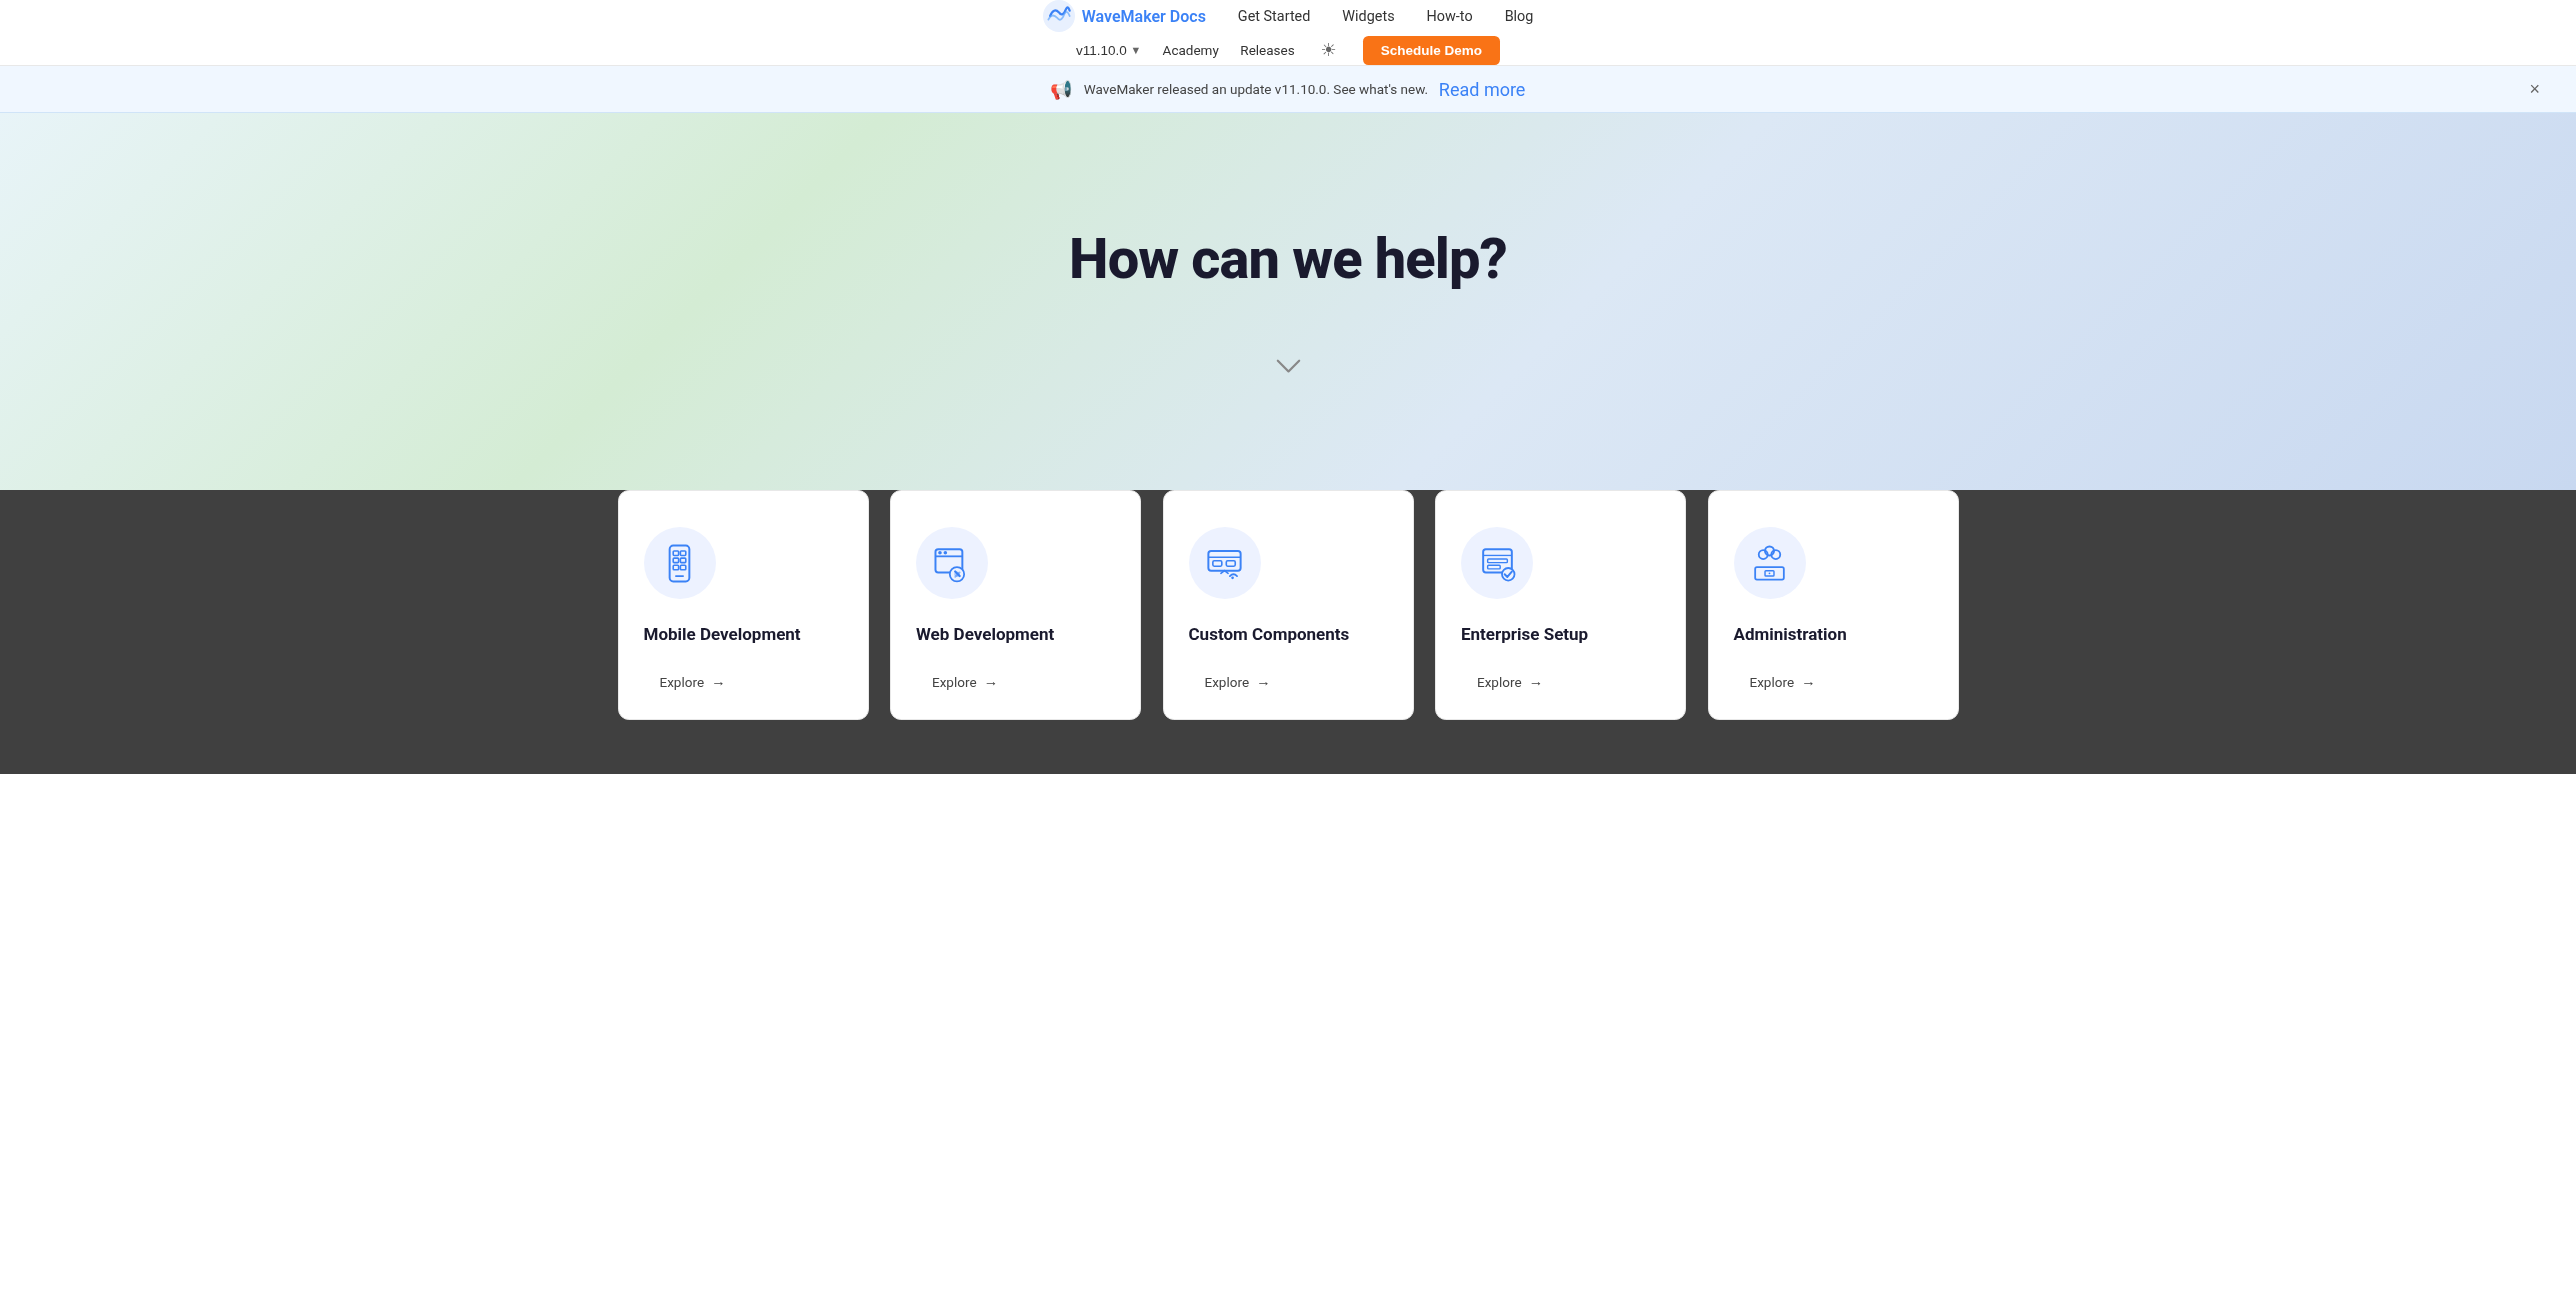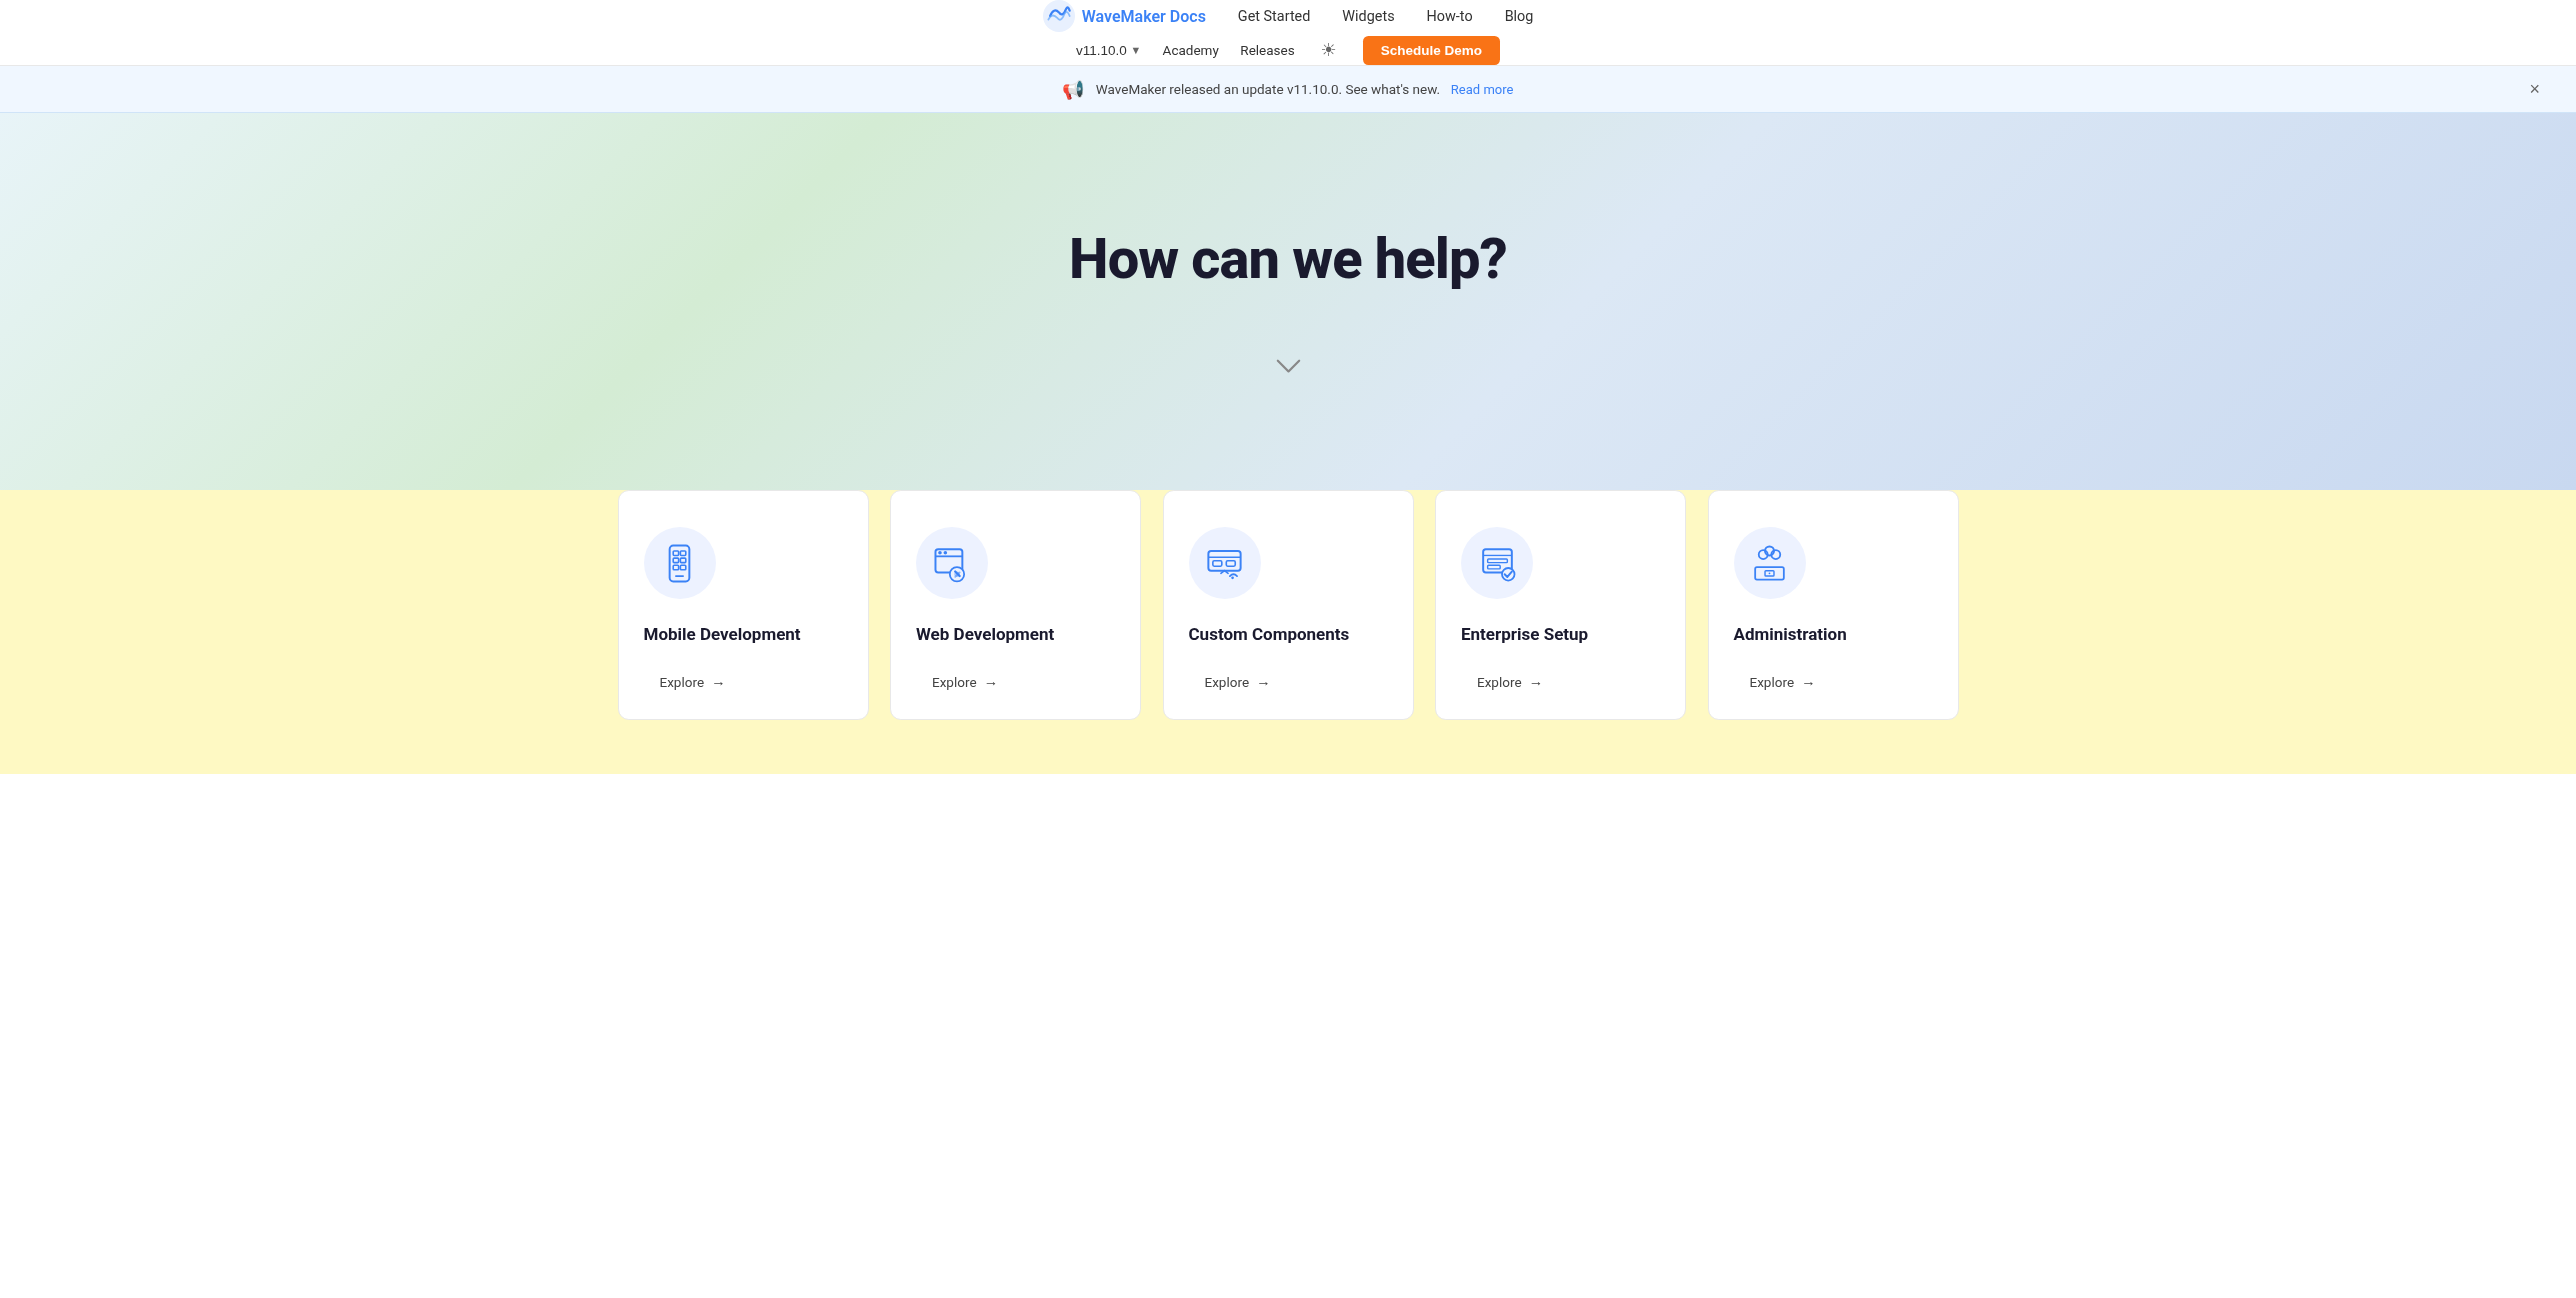--- a/index.html
+++ b/index.html
@@ -118,21 +118,21 @@
     .banner-icon {
       font-size: 18px;
       color: #555;
     }
     .banner-text {
       font-size: 13.5px;
       color: #444;
     }
     .banner-link {
       color: #3b82f6;
-      font-size: 13px;
+      font-size: 18px;
       text-decoration: none;
       cursor: pointer;
     }
     .banner-close {
       position: absolute;
       right: 36px;
       background: none;
       border: none;
       font-size: 18px;
       color: #666;
@@ -198,21 +198,21 @@
     }
     .chevron-down-wrap {
       margin-top: 32px;
       color: #888;
       font-size: 20px;
       cursor: pointer;
     }
 
     
     .cards-section {
-      background: #fef9c3;
+      background: #404040;
       padding: 0 54px 54px;
       display: flex;
       gap: 21.5px;
       justify-content: center;
     }
     .card {
       flex: 1;
       max-width: 251px;
       background: #fff;
       border: 0.9px solid #e8e8e8;

